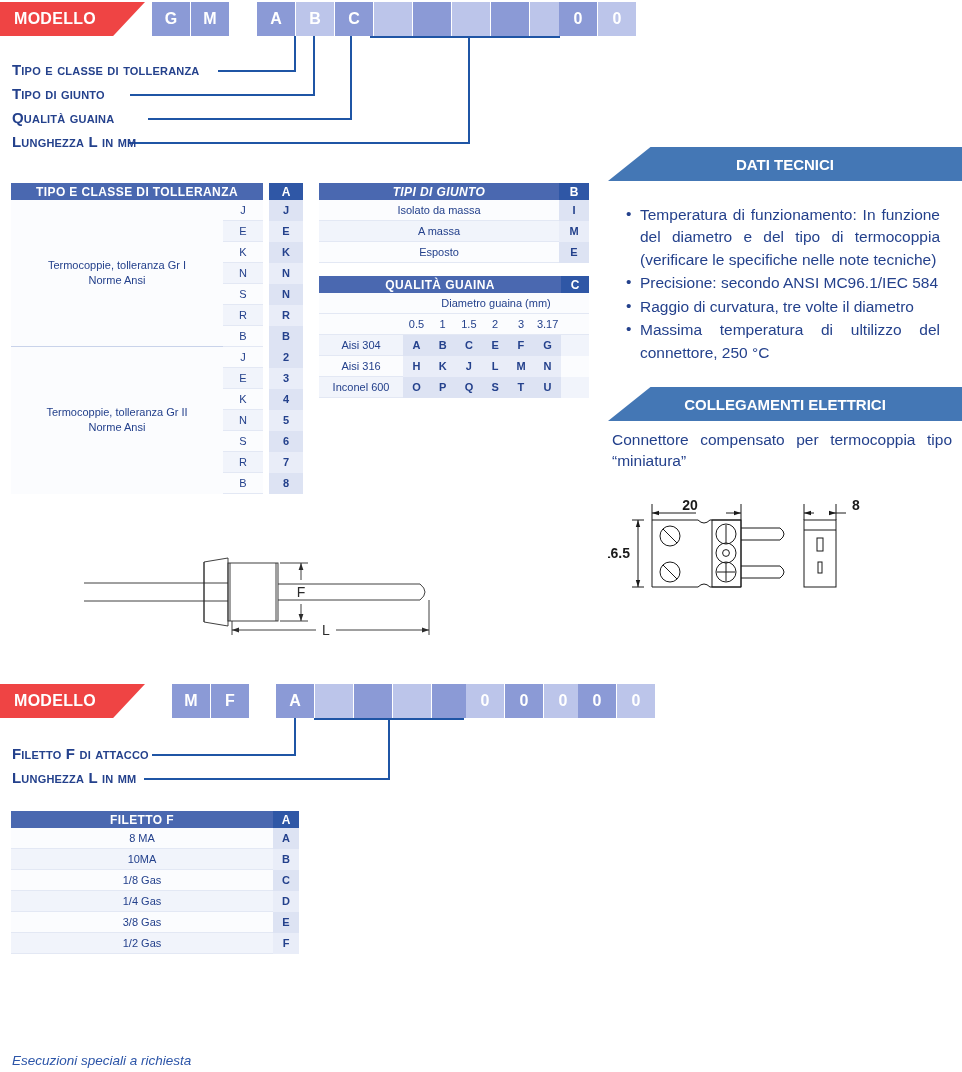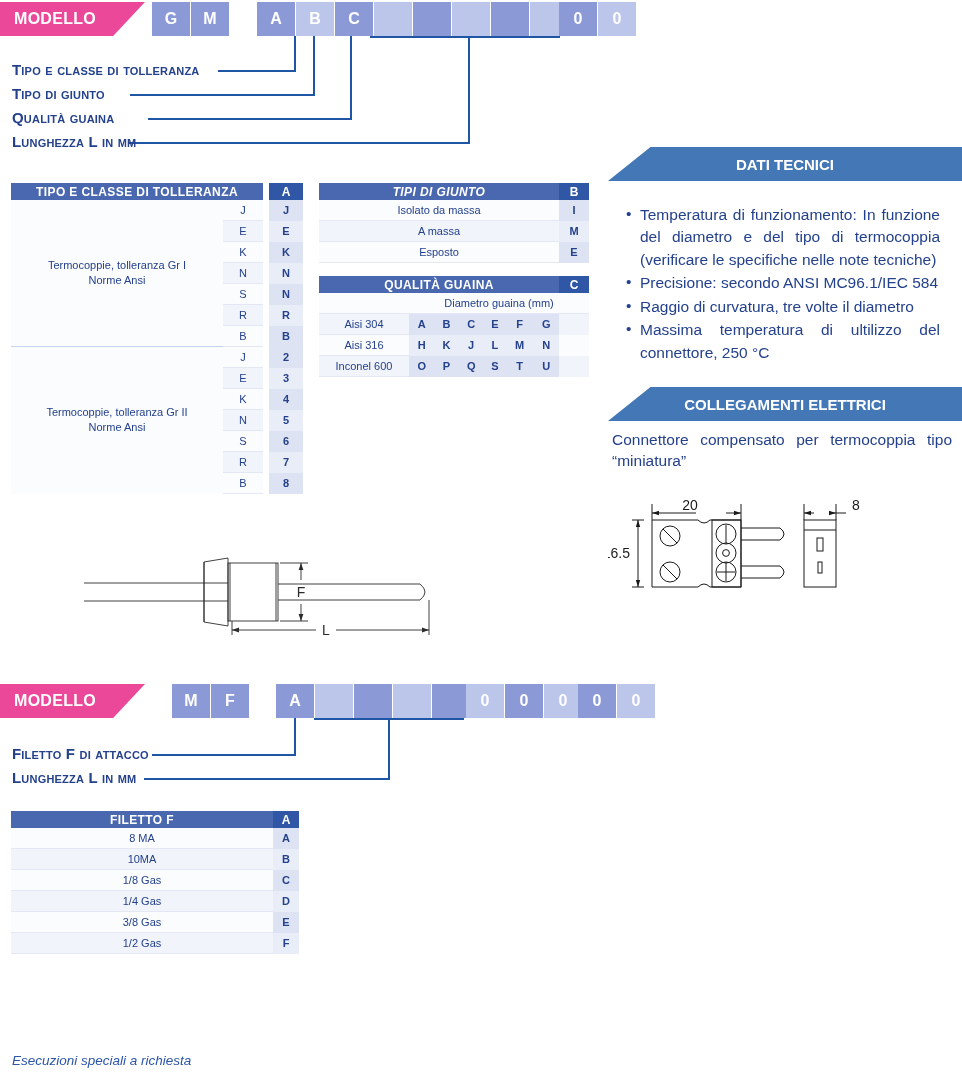--- a/index.html
+++ b/index.html
@@ -9,21 +9,21 @@
     font-family:"Liberation Sans", sans-serif;
     color:#24418c;
     position:relative;
     overflow:hidden;
   }
   .abs{position:absolute;}
 
   
   .modello-banner{
     height:34px;
-    background:#ec4899;
+    background:#ef4444;
     color:#fff;
     font-size:16px;
     font-weight:bold;
     letter-spacing:.3px;
     display:flex;align-items:center;
     padding-left:14px;
     box-sizing:border-box;
     clip-path:polygon(0 0, 100% 0, 78% 100%, 0 100%);
   }
 
@@ -269,20 +269,30 @@
       <th class="thdr" colspan="7" style="width:240px;">QUALITÀ GUAINA</th>
       <th class="thdr-code" style="width:30px;">C</th>
     </tr>
   </thead>
   <tbody id="guaina-body">
       <tr>
         <td class="cellwhite rowline" style="width: 90px;"></td>
         <td class="cellwhite rowline" colspan="7">Diametro guaina (mm)</td>
       </tr>
       <tr>
+        <td class="cellwhite rowline"></td>
+        <td class="cellwhite rowline" style="width: 28px;">0.5</td>
+        <td class="cellwhite rowline" style="width: 28px;">1</td>
+        <td class="cellwhite rowline" style="width: 28px;">1.5</td>
+        <td class="cellwhite rowline" style="width: 28px;">2</td>
+        <td class="cellwhite rowline" style="width: 28px;">3</td>
+        <td class="cellwhite rowline" style="width: 28px;">3.17</td>
+        <td class="cellwhite rowline" style="width: 12px;"></td>
+      </tr>
+      <tr>
         <td class="cellalt rowline">Aisi 304</td>
         <td class="cellcode">A</td>
         <td class="cellcode">B</td>
         <td class="cellcode">C</td>
         <td class="cellcode">E</td>
         <td class="cellcode">F</td>
         <td class="cellcode">G</td>
         <td class="cellalt"></td>
       </tr>
       <tr>
@@ -318,21 +328,21 @@
       <li>Raggio di curvatura, tre volte il diametro</li>
       <li>Massima temperatura di ultilizzo del connettore, 250 °C</li>
     </ul>
 </div>
 
 <div class="side-banner abs" style="left:608px;top:387px;width:354px;">
   <span>COLLEGAMENTI ELETTRICI</span>
 </div>
 <div class="para abs" style="left:612px;top:430px;width:340px;">Connettore compensato per termocoppia tipo “miniatura”</div>
 
-<div class="abs" style="left:608px;top:482px;">
+<div class="abs" style="left:608px;top:482px;font-weight:bold;">
 <svg width="260" height="130" viewBox="0 0 260 130">
   <g stroke="#1a1a1a" stroke-width="1" fill="none">
 
     <line x1="44" y1="31" x2="88" y2="31"></line>
     <line x1="118" y1="31" x2="133" y2="31"></line>
     <path d="M44,31 l7,-2.2 v4.4 z" fill="#1a1a1a" stroke="none"></path>
     <path d="M133,31 l-7,-2.2 v4.4 z" fill="#1a1a1a" stroke="none"></path>
     <line x1="44" y1="22" x2="44" y2="38"></line>
     <line x1="133" y1="22" x2="133" y2="38"></line>
 

